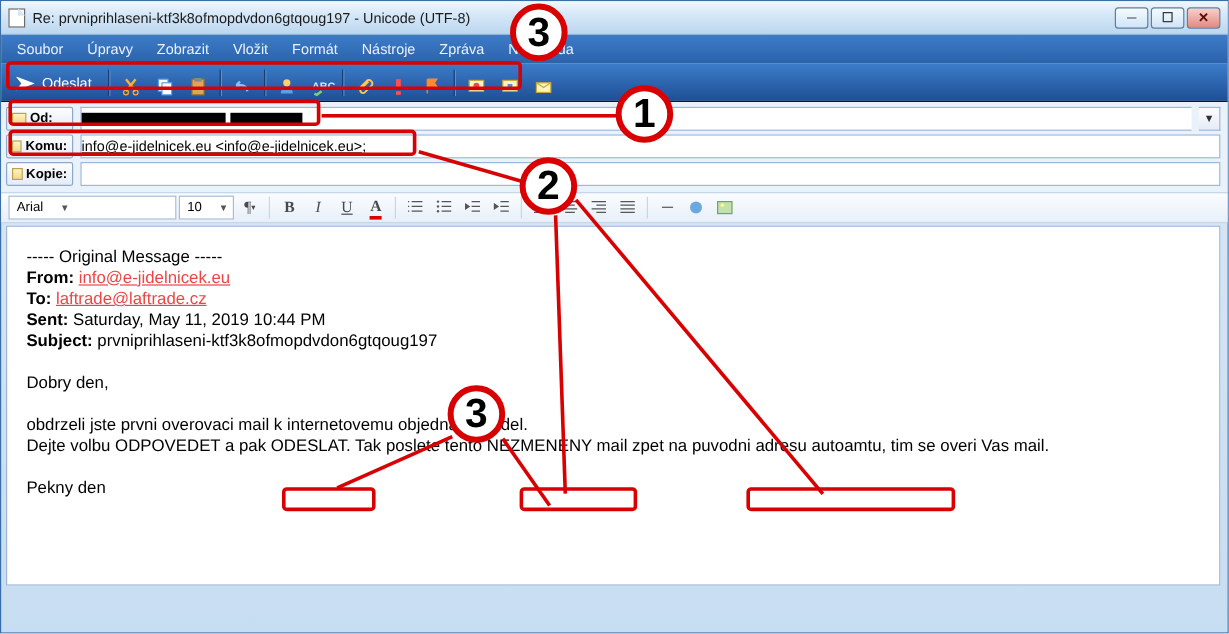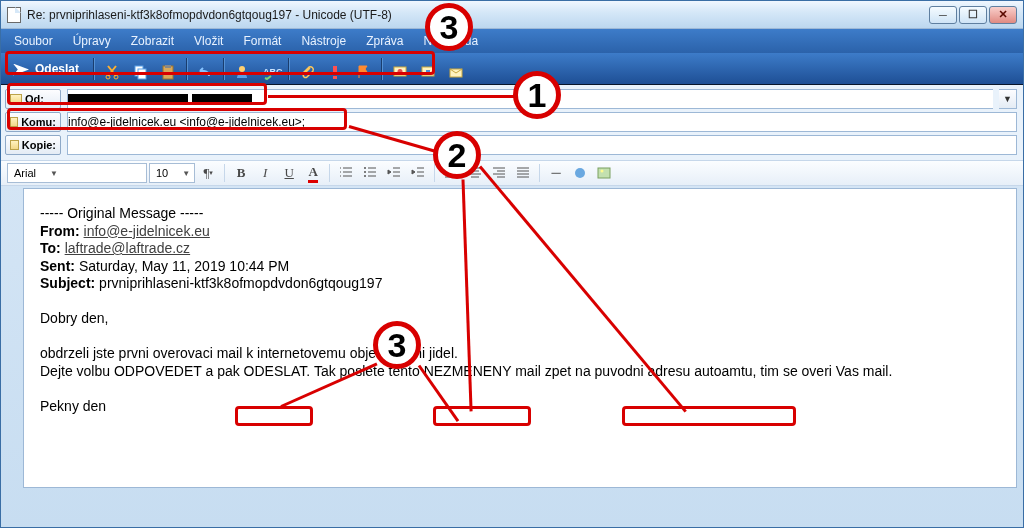--- a/index.html
+++ b/index.html
@@ -12,21 +12,21 @@
   .titlebar .doc-icon::after { content:""; position:absolute; top:-1px; right:-1px; border:3px solid transparent; border-left-color:#d6e8f8; border-bottom-color:#d6e8f8; }
   .titlebar .title { flex:1; font-size: 12px; color:#1b1b1b; }
   .win-btns { display:flex; gap:2px; margin-left:auto; }
   .win-btn { width:28px; height:18px; border:1px solid #5f7fa0; border-radius:3px; background:linear-gradient(#f5fbff,#cfe4f6); display:flex; align-items:center; justify-content:center; color:#3a3a3a; font-weight:bold; font-size:11px; }
   .win-btn.close { background:linear-gradient(#f9d0cc,#e08a82); color:#5a0a00; }
   
   .menubar { height:22px; background:linear-gradient(#3d7cc9,#2b62aa); display:flex; align-items:center; padding:12px 4px; gap:2px; }
   .menu-item { color:#e8f2ff; padding:2px 9px; font-size:12px; }
   
   .toolbar { height:32px; background:linear-gradient(#3d7cc9,#1e4f95); display:flex; align-items:center; padding:0 2px; border-bottom:1px solid #08152a; position:relative; }
-  .send-btn { display:flex; align-items:flex-end; gap:6px; padding:3px 10px; color:#fff; font-weight:bold; font-size:12px; border-radius:2px; }
+  .send-btn { display:flex; align-items:flex-end; gap:6px; padding:3px 10px; color:#fff; font-weight:normal; font-size:12px; border-radius:2px; }
   .send-icn { width:16px; height:12px; background:#fff; clip-path: polygon(0 0,100% 50%,0 100%,30% 50%); }
   .sep { width:1px; height:22px; background:#1a3d6e; margin:0 4px; box-shadow:1px 0 #5591d4; }
   .tb-ico { width:22px; height:22px; margin:0 3px; display:flex; align-items:flex-end; justify-content:center; }
   .tb-ico svg { width:16px; height:16px; }
   
   .hdr-area { background:#e9f2fb; padding: 4px 6px 2px 4px; }
   .hdr-row { display:flex; align-items:center; margin-bottom:3px; gap:6px; }
   .hdr-btn-label { width:56px; height:20px; background:linear-gradient(#fdfdff,#e4ecf5); border:1px solid #8ea9c8; border-radius:2px; font-size:11px; display:flex; align-items:center; padding:0 4px; gap:3px;font-weight:bold; }
   .hdr-icn { width:12px; height:10px; background:linear-gradient(#fff3c0,#f2d98a); border:1px solid #bba24a; }
   .hdr-input { flex:1; height:20px; border:1px solid #9db8d6; background:#fff; font-size:12px; padding:0 0; }
@@ -34,22 +34,22 @@
   .from-blackbar { width:120px; height:10px; background:#000; margin-right:4px; }
   .from-blackbar.sm { width:60px; }
   .dd-arrow { width:18px; height:20px; border:1px solid #9db8d6; border-left:none; background:linear-gradient(#fdfdff,#e4ecf5); display:flex; align-items:center; justify-content:center; font-size:9px; color:#333; }
   
   .fmt-bar { height:26px; background:linear-gradient(#fbfdff,#e7eff8); border-top:1px solid #c6d7ea; border-bottom:1px solid #c6d7ea; display:flex; align-items:center; padding:0 6px; gap:2px; }
   .fmt-select { height:20px; border:1px solid #a7bdd6; background:#fff; font-size:11px; padding:0 4px 0 6px; display:flex; align-items:center; gap:14px; }
   .fmt-select .ar { font-size:8px; color:#555; }
   .fmt-btn { width:22px; height:20px; display:flex; align-items:center; justify-content:center; color:#4a4a4a; font-family:"Times New Roman",serif; font-size:13px; border-radius:2px; }
   .fmt-sep { width:1px; height:18px; background:#c6d7ea; margin:0 3px; }
   
-  .body-area { background:#fff; margin:2px 6px 6px 22px; height:300px; border:1px solid #9db8d6; padding:16px 10px 10px 16px; font-size:14px; font-family:Arial,sans-serif; color:#000; line-height:1.25; overflow:hidden; position:relative; }
-  .body-area a { color:#404040; text-decoration:underline; }
+  .body-area { background:#fff; margin:2px 6px 6px 4px; height:300px; border:1px solid #9db8d6; padding:16px 10px 10px 16px; font-size:14px; font-family:Arial,sans-serif; color:#000; line-height:1.25; overflow:hidden; position:relative; }
+  .body-area a { color:#ef4444; text-decoration:underline; }
   
   .callout { position:absolute; display:flex; align-items:center; justify-content:center; width:48px; height:48px; background:#fff; border:5px solid #d80000; border-radius:50%; font-family:Arial,sans-serif; font-weight:900; font-size:34px; color:#000; z-index:50; pointer-events:none; }
   .redbox { position:absolute; border:3px solid #d80000; border-radius:4px; z-index:40; pointer-events:none; }
   .redline { position:absolute; background:#d80000; height:3px; transform-origin:0 50%; z-index:39; pointer-events:none; }
   
   svg { overflow: visible; }
 </style>
 </head>
 <body>
 

